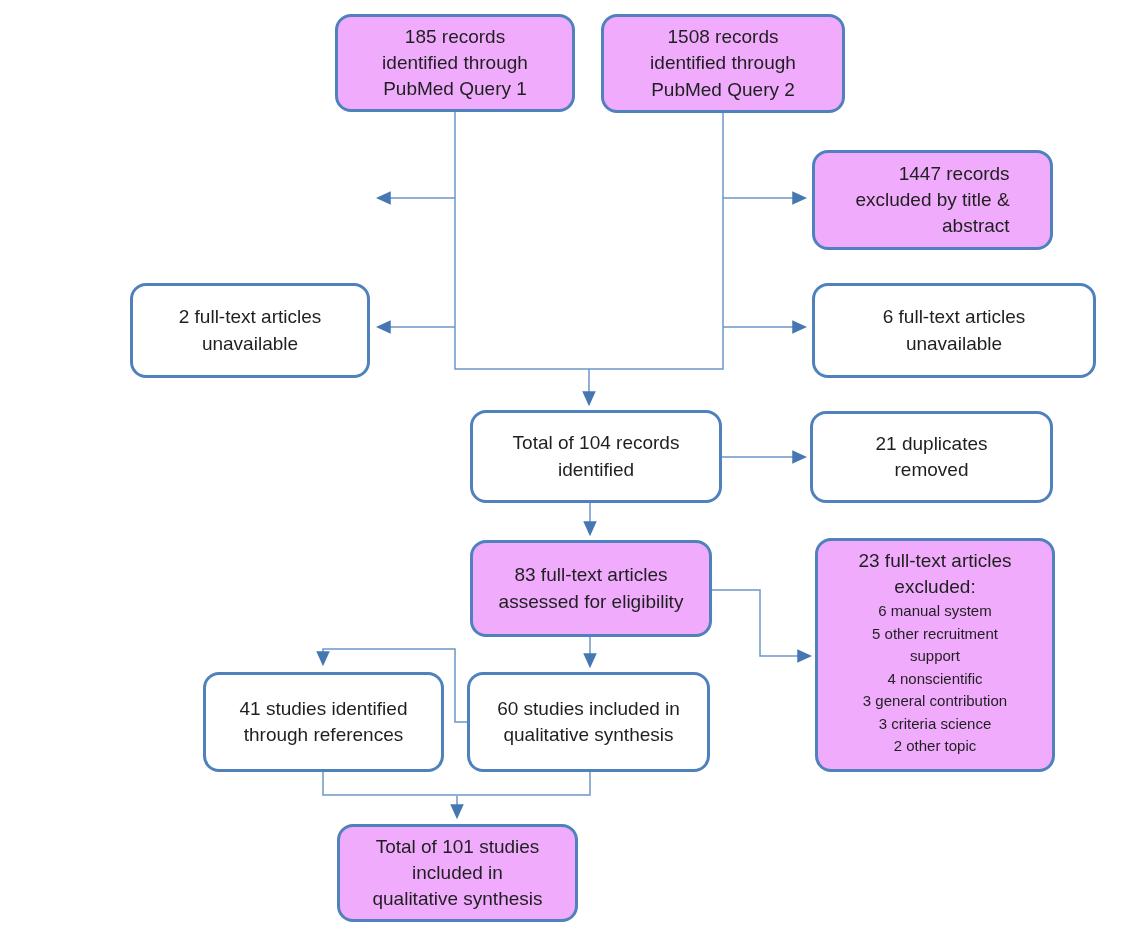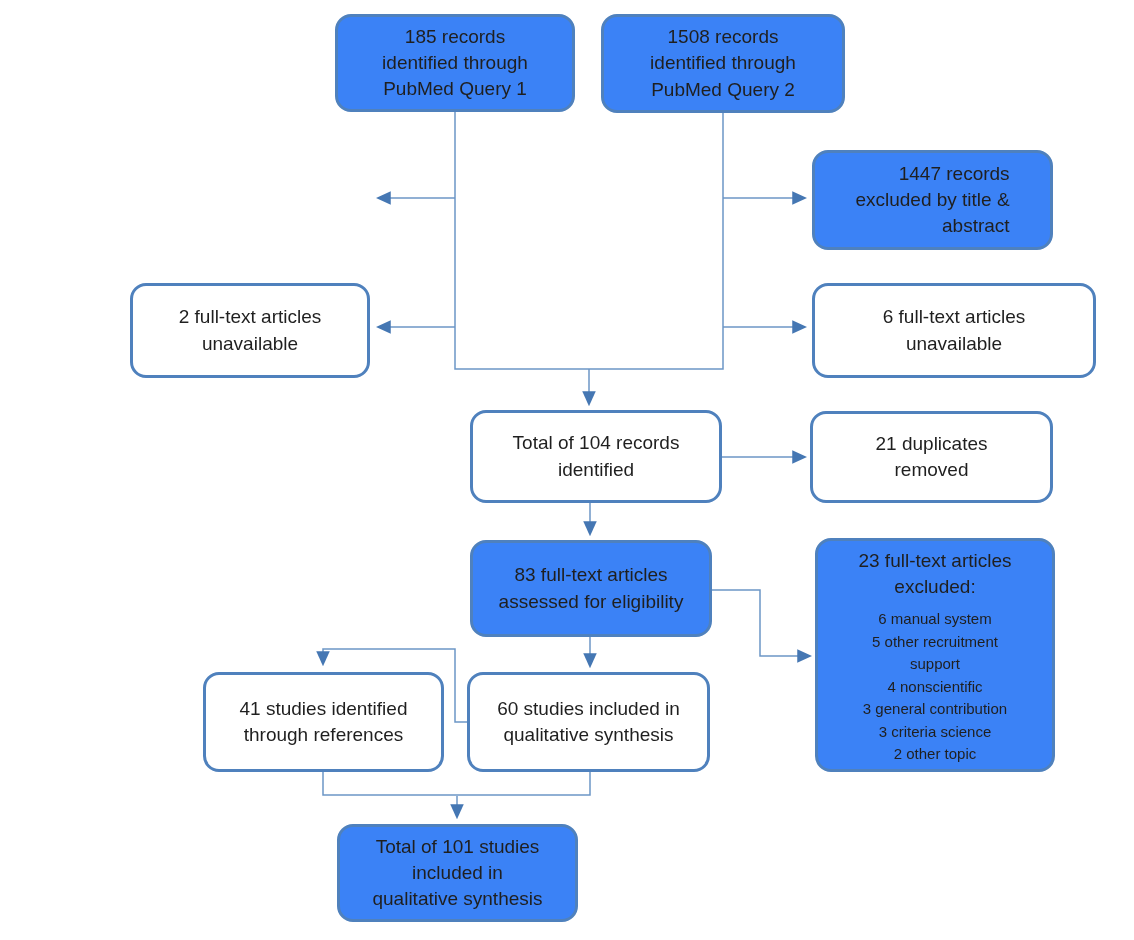--- a/index.html
+++ b/index.html
@@ -21,32 +21,31 @@
     box-sizing: border-box;
     border: 3px solid #4F81BD;
     border-radius: 16px;
     background: #FFFFFF;
     display: flex;
     align-items: center;
     justify-content: center;
     text-align: center;
     z-index: 2;
   }
-  .box.fill { background: #3b82f6; }
+  .box.fill { background: #f0abfc; }
   .t {
     white-space: pre-line;
     font-size: 19px;
     line-height: 1.38;
     color: #1F1F1F;
   }
   .box.list-box {
     flex-direction: column;
     justify-content: flex-start;
     padding-top: 7px;
-    gap: 8px;
   }
   .item {
     white-space: pre-line;
     font-size: 15px;
     line-height: 1.5;
     color: #1F1F1F;
   }
 </style>
 </head>
 <body>

